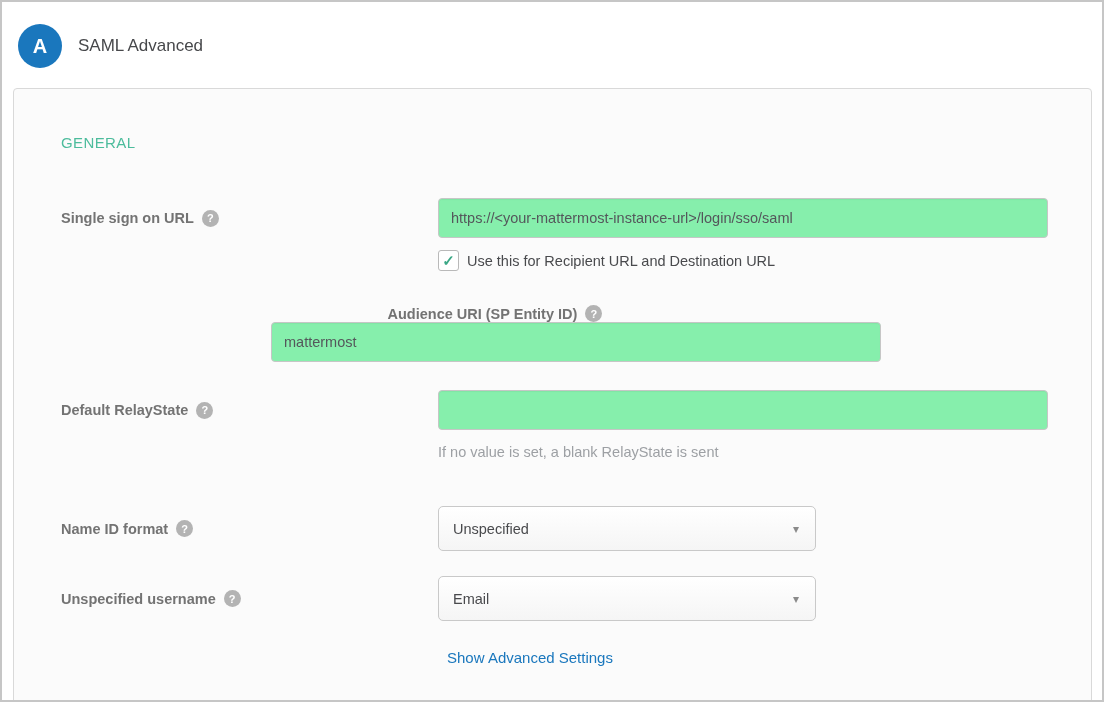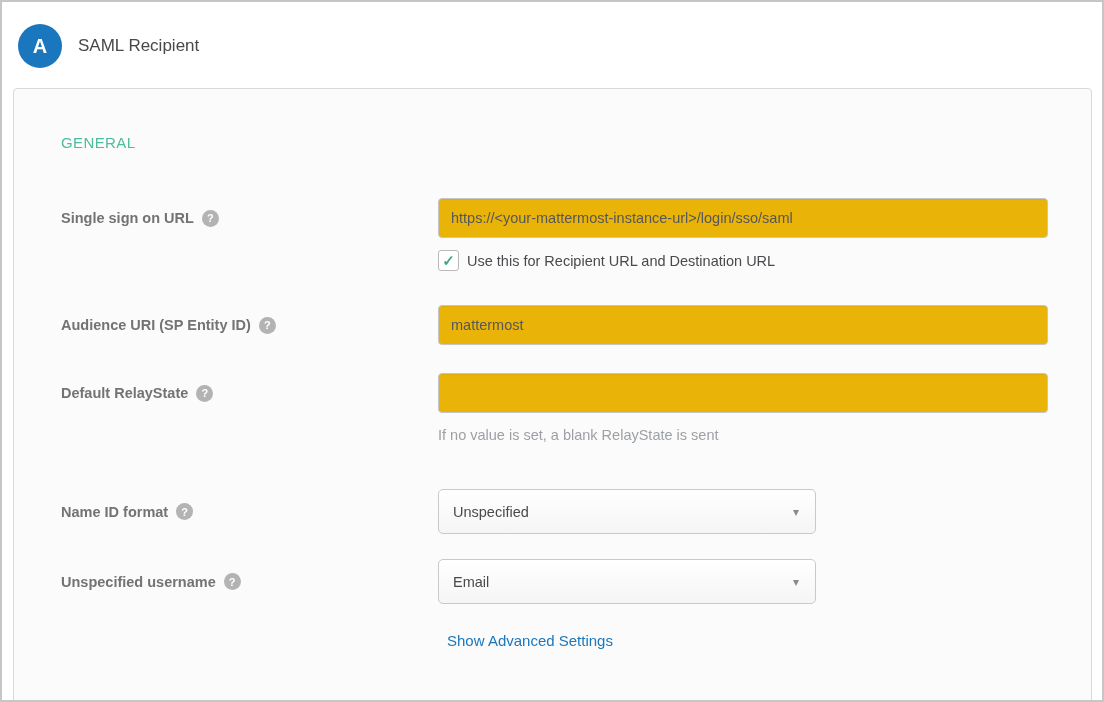--- a/index.html
+++ b/index.html
@@ -75,21 +75,21 @@
     color:#ffffff;
     font-size:11px; font-weight:bold;
     display:flex; align-items:center; justify-content:center;
     cursor:pointer;
     flex:0 0 auto;
   }
   .text-input {
     width:610px; height:40px;
     border:1px solid #c6c6c6;
     border-radius:4px;
-    background:#eab308;
+    background:#86efac;
     font-family:"Liberation Sans", sans-serif;
     font-size:14.5px;
     color:#54575b;
     padding:0 12px;
     box-shadow:inset 0 1px 1px rgba(0,0,0,0.04);
     outline:none;
   }
   .row-sso { margin-top:47px; }
   .checkbox-row {
     display:flex; align-items:center;
@@ -109,21 +109,21 @@
     color:#3aa785;
     font-size:15px;
     font-weight:bold;
     line-height:1;
   }
   .checkbox-label {
     margin-left:8px;
     font-size:14.5px;
     color:#494a4d;
   }
-  .row-audience { margin-top:34px; }
+  .row-audience { margin-top:34px;flex-direction:column; }
   .row-relay { margin-top:28px; }
   .helper-row {
     padding-left:424px;
     margin-top:13px;
   }
   .helper-text {
     font-size:14.5px;
     color:#9da0a4;
   }
   .row-nameid { margin-top:45px; }
@@ -159,21 +159,21 @@
 </style>
 </head>
 <body>
 
 <div class="screen">
 
   <div class="header">
     <div class="badge">
       <span>A</span>
     </div>
-    <div class="page-title">SAML Recipient</div>
+    <div class="page-title">SAML Advanced</div>
   </div>
 
   <div class="panel">
 
     <div class="section-heading">GENERAL</div>
 
     <div class="form-row row-sso">
       <div class="label-col">
         <span class="field-label">Single sign on URL</span>
         <span class="help-icon">

